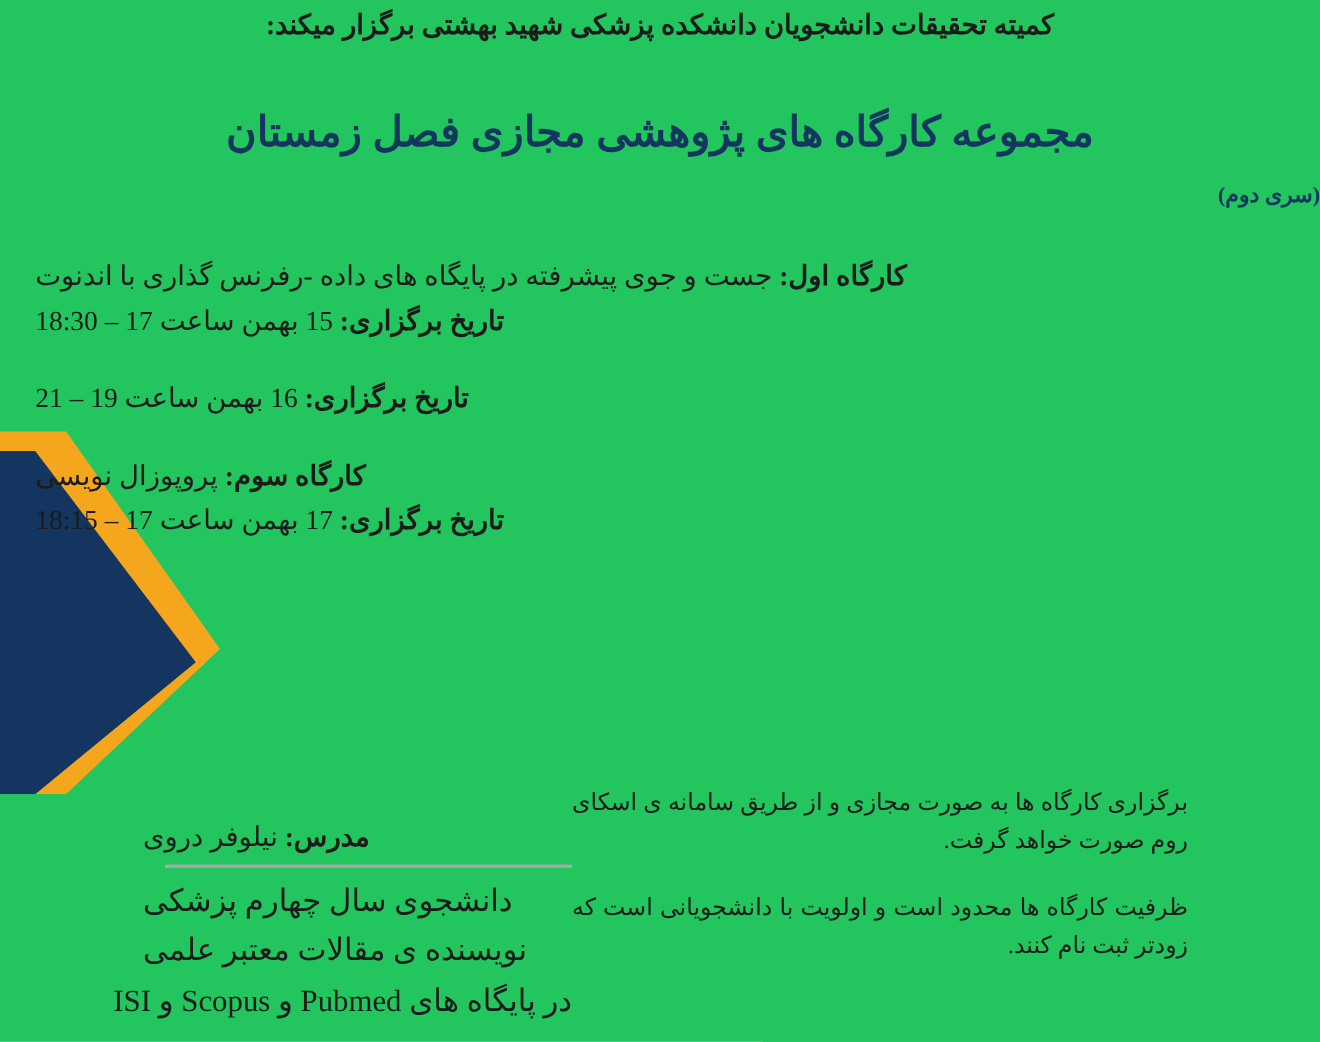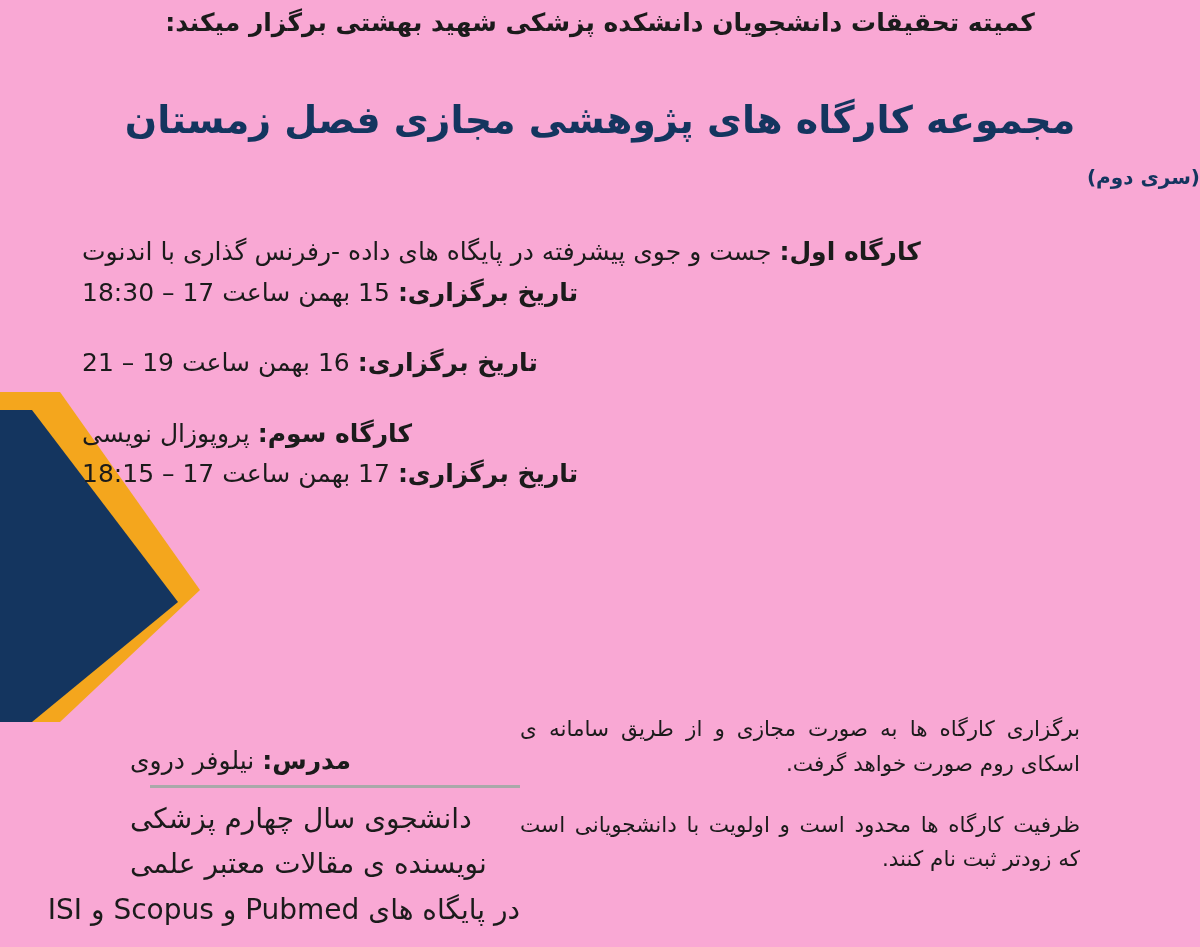--- a/index.html
+++ b/index.html
@@ -11,22 +11,23 @@
     height: 947px;
     background: #f0efee;
     font-family: "DejaVu Sans", "Liberation Sans", sans-serif;
     overflow: hidden;
     position: relative;
   }
   .poster {
     position: relative;
     width: 1200px;
     height: 947px;
-    background: #f9a8d4;
+    background: #22c55e;
     overflow: hidden;
+    font-family: Liberation Serif, serif;
   }
 
   
   .deco {
     position: absolute;
     left: 0;
     top: 392px;
     width: 200px;
     height: 330px;
     pointer-events: none;
@@ -70,23 +71,22 @@
   
   .workshops {
     position: absolute;
     top: 232px;
     right: 0;
     left: 0;
     direction: rtl;
   }
   .workshop {
     text-align: left;
-    padding-left: 46px;
+    padding-left: 32px;
     margin-bottom: 30px;
-    margin-left: 36px;
   }
   .ws-line {
     font-size: 25px;
     color: #1b1b1b;
     line-height: 1.62;
     direction: rtl;
     text-align: left;
   }
   .ws-label {
     font-weight: bold;

